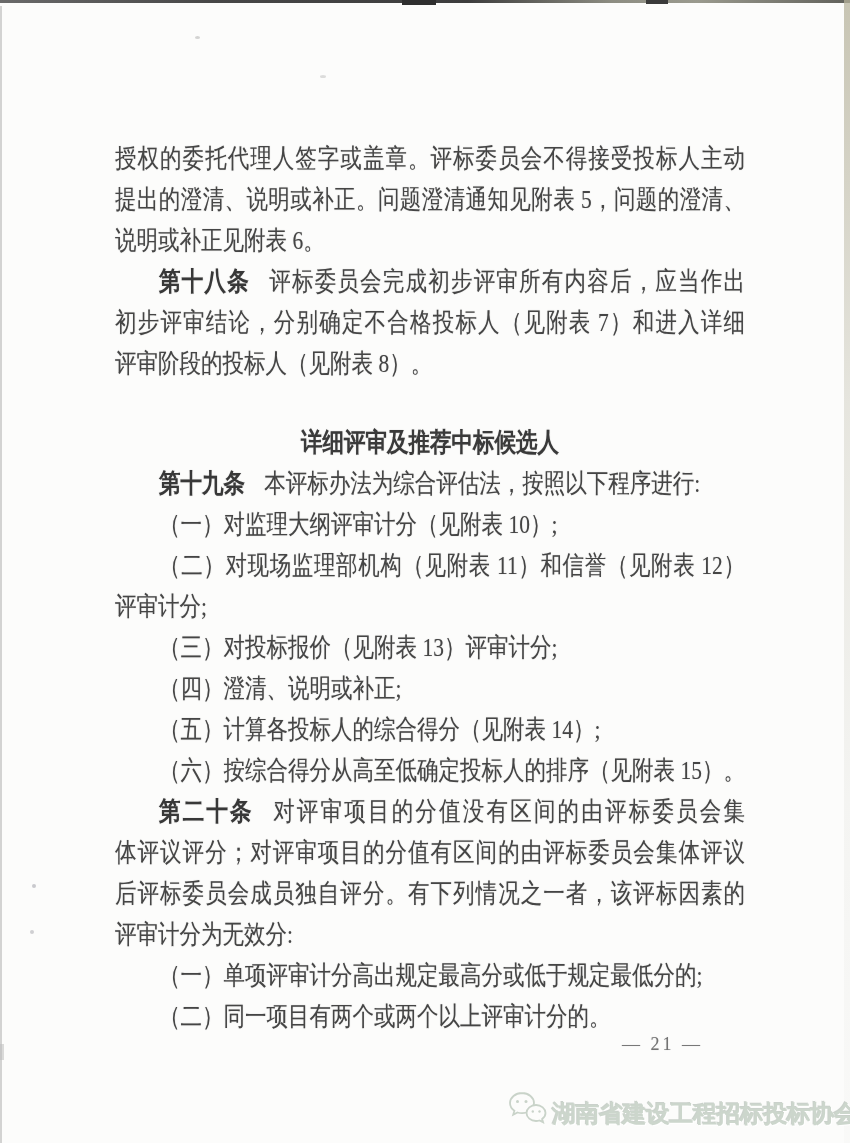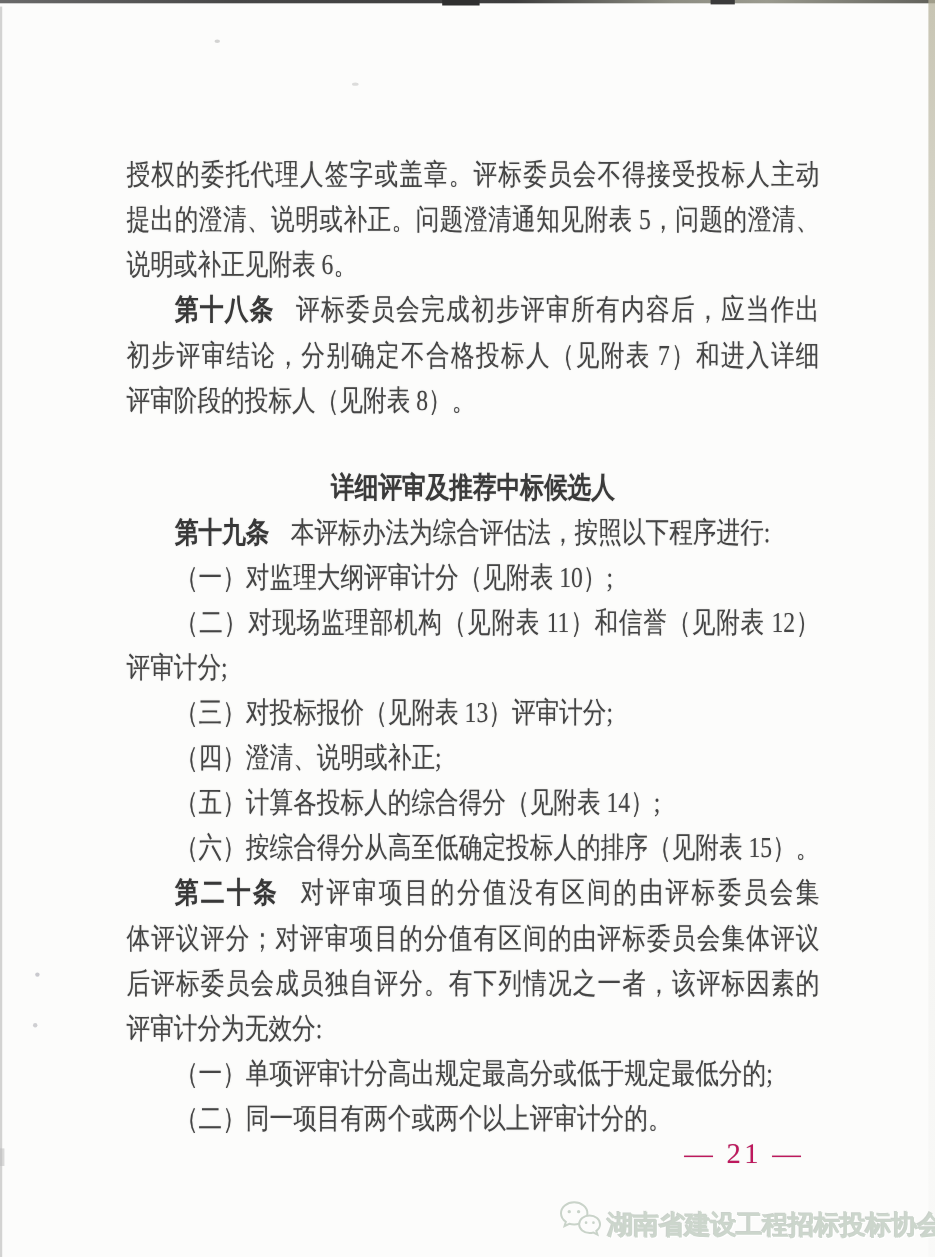--- a/index.html
+++ b/index.html
@@ -47,21 +47,21 @@
   .line.heading{
     text-align:center;font-weight:700;color:#3a3a3a;
     white-space:nowrap;text-indent:0;
   }
   .line.gap{height:38px;transform:none;}
   .b{font-weight:700;color:#383838;margin-right:0.9em;}
 
   
   .page-number{
     position:absolute;left:622px;top:1034px;
-    font-size:26px;letter-spacing:3px;color:#be185d;
+    font-size:18px;letter-spacing:3px;color:#737373;
     text-shadow:0 0 1px rgba(90,90,90,0.3);
   }
   .watermark{
     position:absolute;left:506px;top:1080px;width:344px;height:50px;
     display:flex;align-items:flex-end;
   }
   .wm-text{
     font-family:"Liberation Sans","DejaVu Sans",sans-serif;
     font-size:24px;font-weight:700;letter-spacing:-0.5px;
     color:#ccd6cc;

